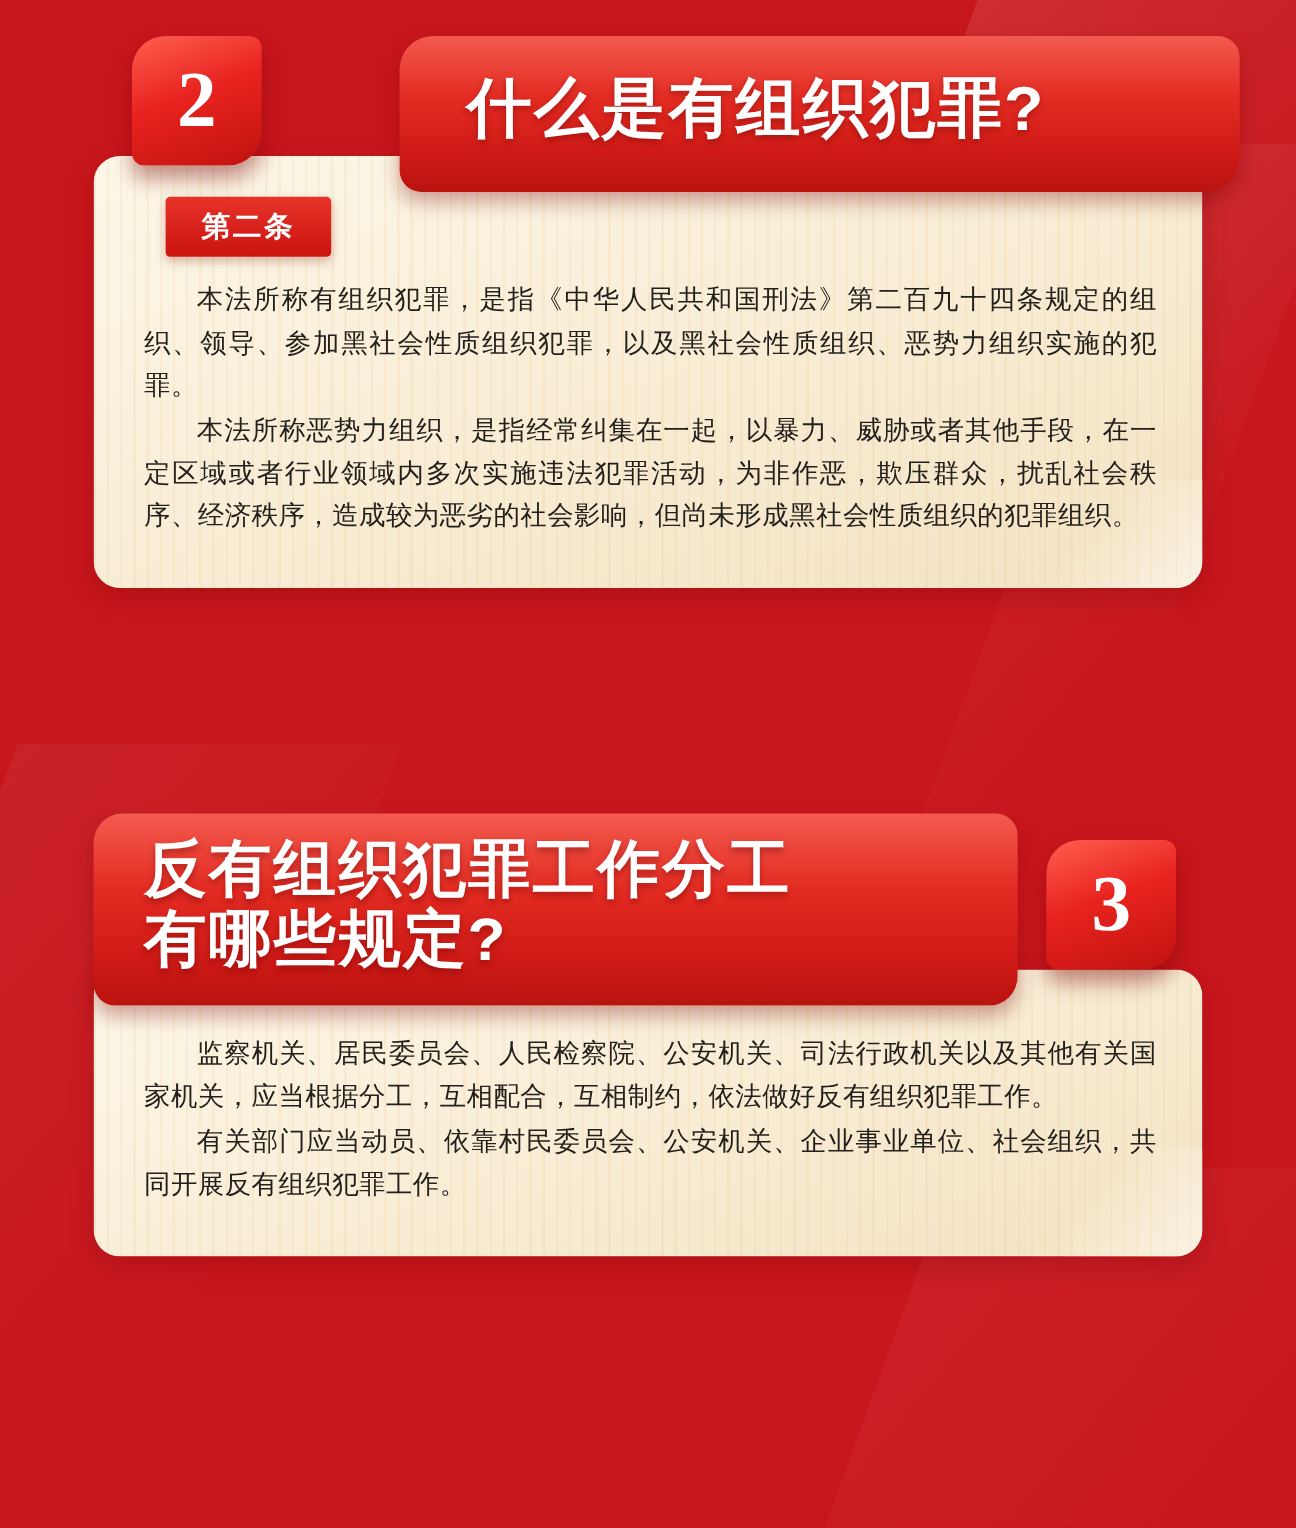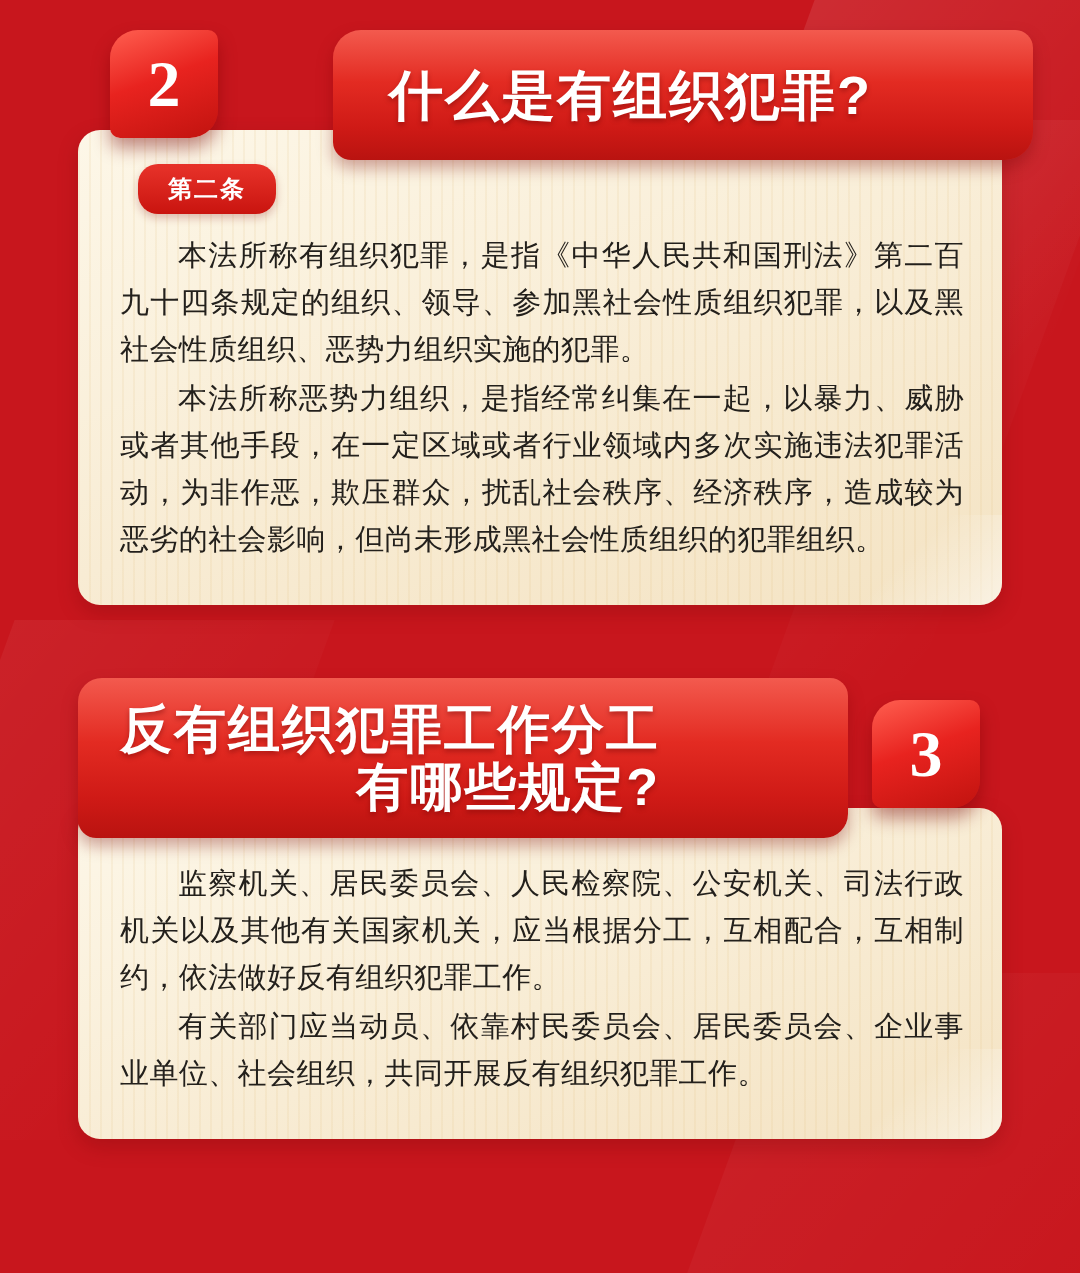--- a/index.html
+++ b/index.html
@@ -64,21 +64,21 @@
     position: absolute;
     top: 30px;
     height: 130px;
     background: linear-gradient(180deg, #f35a4e 0%, #e32b22 40%, #cf1a16 75%, #b91310 100%);
     box-shadow: 0 8px 16px rgba(120, 5, 5, 0.35);
     display: flex;
     align-items: center;
     z-index: 3;
   }
   .title-plate .title-text {
-    font-family: Liberation Sans, sans-serif;
+    font-family: Liberation Mono, monospace;
     font-weight: bold;
     color: #ffffff;
     font-size: 54px;
     letter-spacing: 2px;
     line-height: 1.12;
     text-shadow: 0 3px 5px rgba(110, 6, 6, 0.45);
     white-space: pre-line;
   }
 
   
@@ -95,21 +95,21 @@
   .s3 .title-plate {
     left: 78px;
     width: 770px;
     height: 160px;
     border-radius: 24px 18px 24px 18px;
     padding-left: 42px;
     box-sizing: border-box;
   }
   .s3 .title-plate .title-text { font-size: 52px; }
   .s3 .badge { right: 100px; left: auto; top: 52px; border-radius: 28px 10px 28px 10px; }
-  .s3 .header-row { height: 200px; text-align: right; }
+  .s3 .header-row { height: 200px; }
 
   
   .card {
     position: relative;
     margin: -40px auto 0 auto;
     width: 924px;
     border-radius: 22px;
     background:
       repeating-linear-gradient(90deg, rgba(222,186,120,0.13) 0 2px, rgba(255,255,255,0) 2px 11px),
       linear-gradient(160deg, #fdf7e8 0%, #f8ecd4 55%, #f4e3c3 100%);
@@ -131,29 +131,29 @@
   }
 
   .article-tag {
     display: inline-block;
     background: linear-gradient(180deg, #e8332a 0%, #c9140f 100%);
     color: #fff;
     font-weight: bold;
     font-size: 24px;
     letter-spacing: 2px;
     padding: 9px 30px;
-    border-radius: 20px;
+    border-radius: 4px;
     box-shadow: 0 4px 8px rgba(130, 10, 10, 0.25);
     margin-left: 22px;
   }
 
   .body-text {
     margin: 18px 0 0 4px;
     color: #23201c;
-    font-size: 29px;
+    font-size: 22px;
     line-height: 1.62;
     text-align: justify;
     letter-spacing: 0.4px;
   }
   .body-text p {
     margin: 0 0 2px 0;
     text-indent: 2em;
   }
 
   .s2-wrap { top: 0; }
@@ -193,16 +193,16 @@
 有哪些规定?</div>
     </div>
     <div class="badge">
       <span>3</span>
     </div>
   </div>
 
   <div class="card">
     <div class="body-text">
       <p>监察机关、居民委员会、人民检察院、公安机关、司法行政机关以及其他有关国家机关，应当根据分工，互相配合，互相制约，依法做好反有组织犯罪工作。</p>
-      <p>有关部门应当动员、依靠村民委员会、居民委员会、企业事业单位、社会组织，共同开展反有组织犯罪工作。</p>
+      <p>有关部门应当动员、依靠村民委员会、公安机关、企业事业单位、社会组织，共同开展反有组织犯罪工作。</p>
     </div>
   </div>
 </div>
 
 </body></html>

